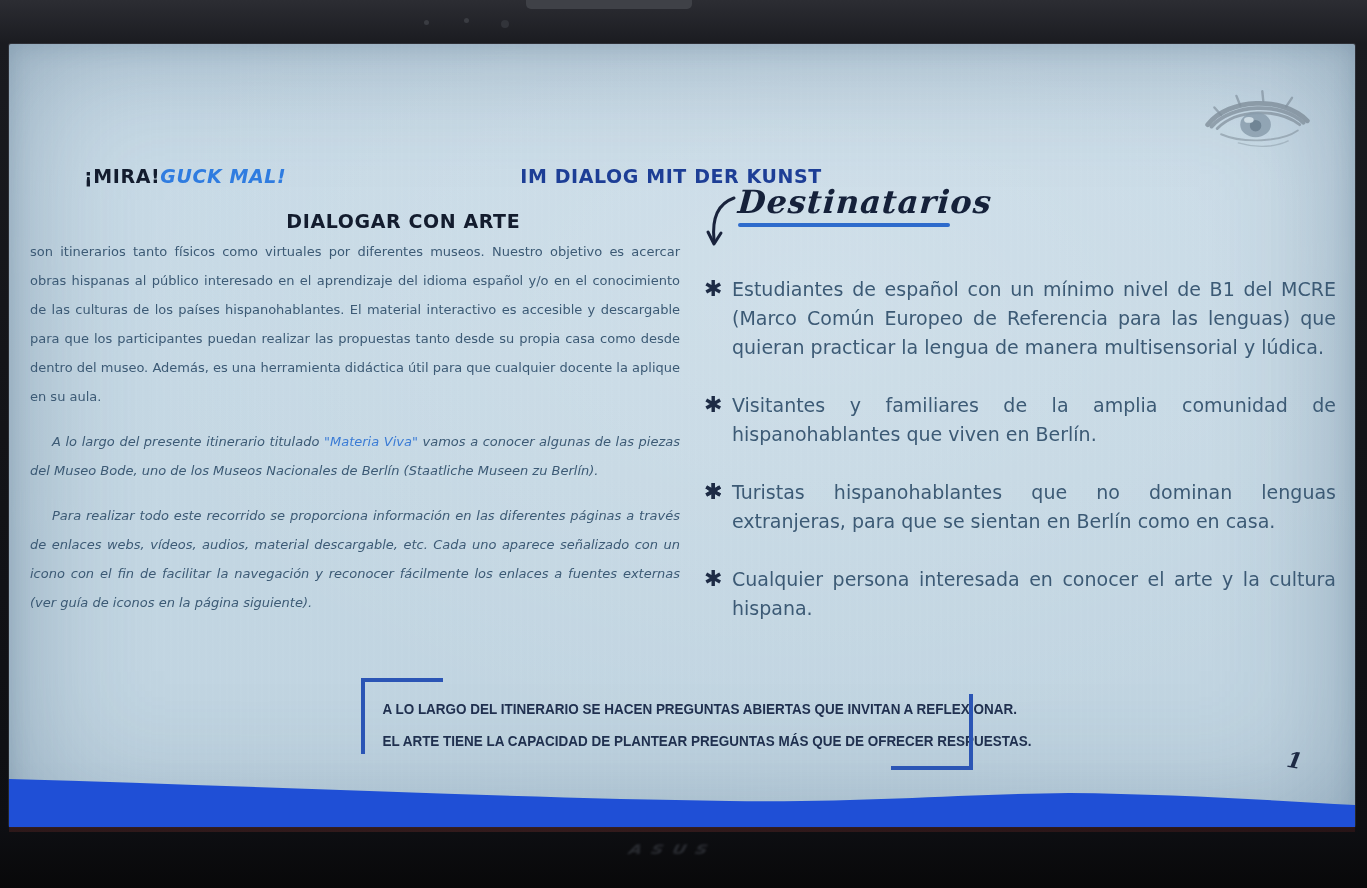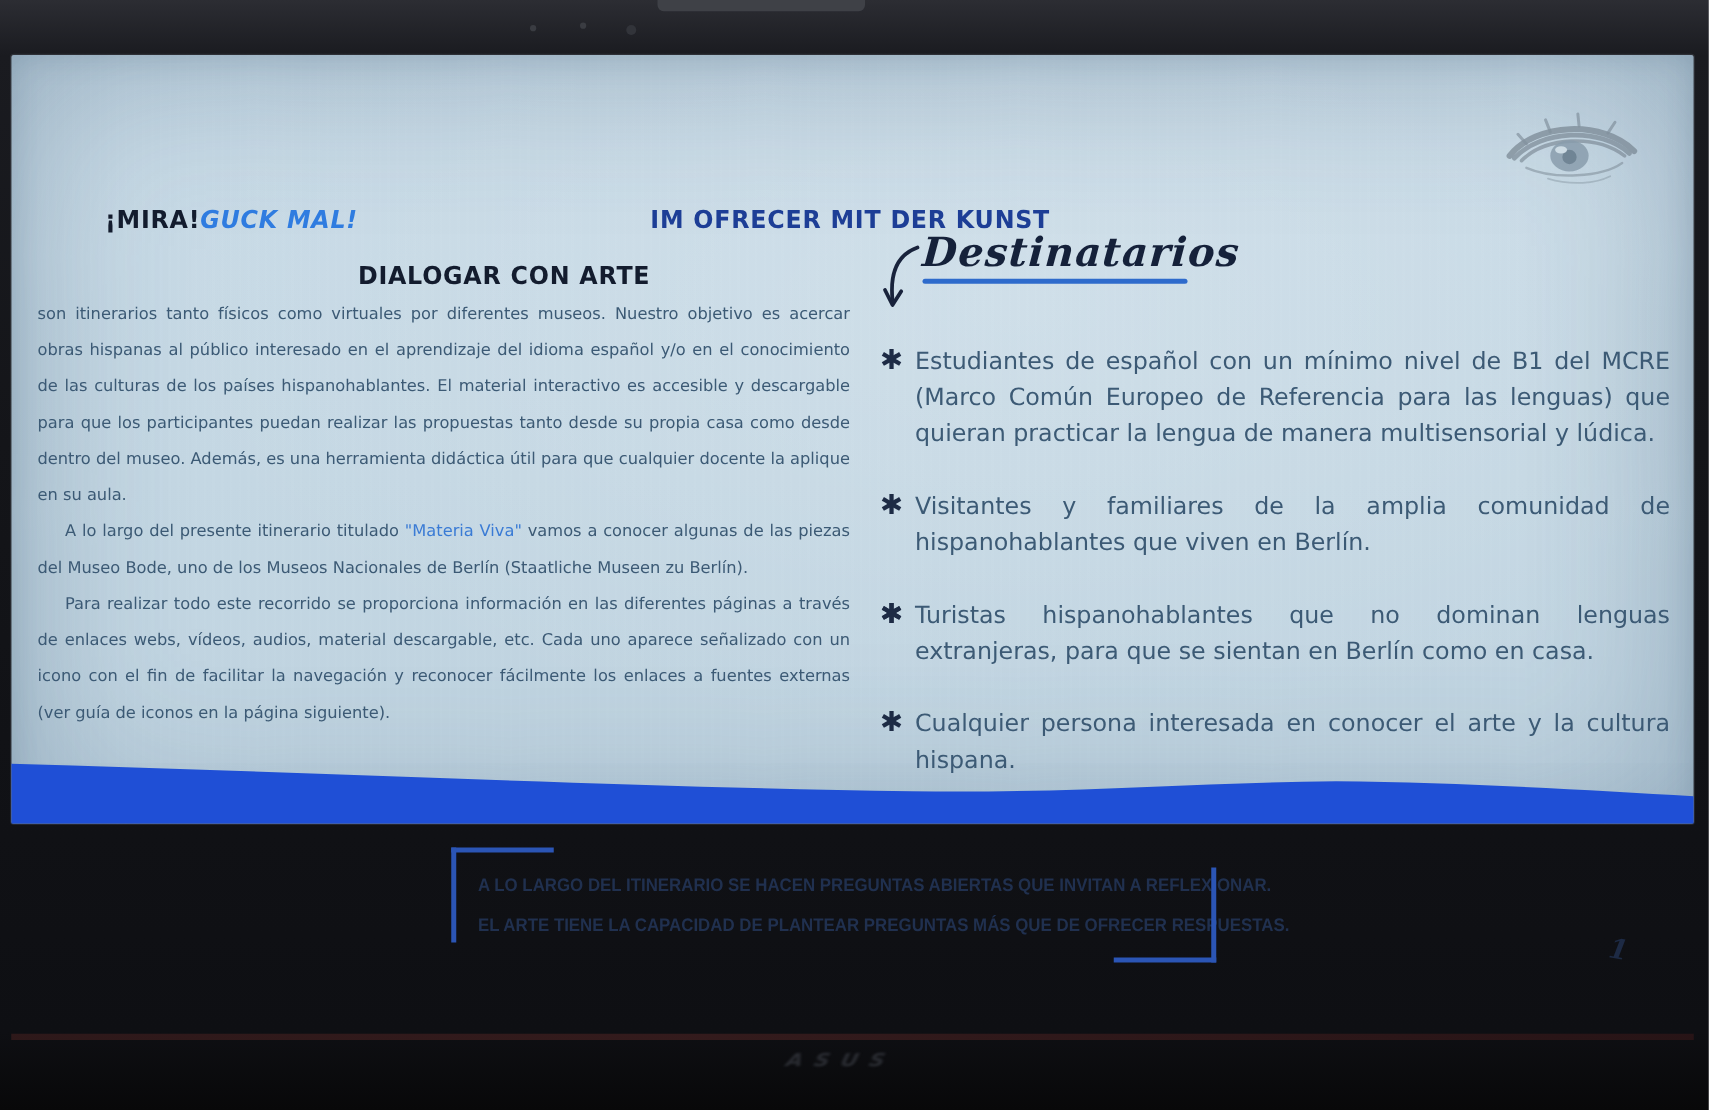--- a/index.html
+++ b/index.html
@@ -9,21 +9,21 @@
     background:linear-gradient(180deg,#2c2d33 0%,#1a1b20 5%,#141519 40%,#0e0f13 93%,#080809 100%);
     font-family:"DejaVu Sans",sans-serif;
   }
   .notch{ position:absolute; left:526px; top:0; width:166px; height:9px;
     background:#3f4147; border-radius:0 0 5px 5px; }
   .dot{ position:absolute; width:5px; height:5px; border-radius:50%; background:#3a3c42; }
   .dot.d1{ left:424px; top:20px; } .dot.d2{ left:464px; top:18px; }
   .dot.d3{ left:501px; top:20px; width:8px; height:8px; background:#32343a; }
 
   .screen{
-    position:absolute; left:9px; top:44px; width:1346px; height:615px;
+    position:absolute; left:9px; top:44px; width:1346px; height:783px;
     background:
       radial-gradient(ellipse at 60% 32%, rgba(255,255,255,0.16), rgba(255,255,255,0) 62%),
       repeating-linear-gradient(90deg, rgba(255,255,255,0.025) 0 2px, rgba(0,0,0,0) 2px 7px),
       linear-gradient(180deg,#c9dbe7 0%,#c4d7e3 55%,#bfd3e0 100%);
     box-shadow: inset 0 0 130px rgba(45,75,105,0.38), inset 0 0 24px rgba(55,85,115,0.22),
       0 0 0 1px rgba(190,200,210,0.12);
     border-radius:2px;
   }
   .hinge{ position:absolute; left:9px; top:827px; width:1346px; height:5px;
     background:linear-gradient(90deg,#331a1b,#3a1d1e 40%,#2c1517); opacity:.85; }
@@ -34,21 +34,21 @@
     transform:skewX(-14deg) scaleY(.85);
   }
 
   .eye{ position:absolute; left:1191px; top:42px; width:115px; height:62px; opacity:.8; }
 
   .left-col{ position:absolute; left:21px; top:122px; width:650px; }
   .title{ display:flex; justify-content:space-between; padding-left:54px;
     font-size:19px; font-weight:700; letter-spacing:.6px; white-space:nowrap; }
   .title .seg{ transform:scaleY(1.04); }
   .body-p{ font-size:13px; line-height:29px; text-align:justify; margin-top:5px; }
-  .body-p.indent{ text-indent:22px; margin-top:0; }
+  .body-p.indent{ text-indent:22px; margin-top:16px;font-style:italic; }
   .link{ cursor:pointer; }
 
   .right-col{ position:absolute; left:695px; top:140px; width:632px; }
   .head-row{ display:flex; align-items:flex-start; }
   .arrow-wrap{ width:34px; height:56px; margin-top:10px; flex:none; }
   .script-head{
     font-family:"DejaVu Serif",serif; font-style:italic; font-weight:700;
     font-size:32px; color:#15213a; letter-spacing:1px; line-height:36px;
     transform:skewX(-4deg);
   }
@@ -102,21 +102,21 @@
       <ellipse cx="58" cy="40" rx="16" ry="13" fill="#7b8fa0" opacity="0.85"></ellipse>
       <circle cx="58" cy="41" r="6" fill="#5d7283"></circle>
       <ellipse cx="51" cy="35" rx="5" ry="3" fill="#d9e5ec" opacity="0.9"></ellipse>
     </svg>
 
     <div class="left-col" style="color: rgb(60, 90, 117);">
       <div class="title">
         <span class="seg" style="color: rgb(19, 28, 46);">¡MIRA!</span>
         <span class="seg" style="color: rgb(47, 124, 224); font-style: italic;">GUCK MAL!</span>
         <span class="seg" style="color: rgb(19, 28, 46); margin-top: 44px;">DIALOGAR CON ARTE</span>
-        <span class="seg" style="color: rgb(29, 62, 150);">IM OFRECER MIT DER KUNST</span>
+        <span class="seg" style="color: rgb(29, 62, 150);">IM DIALOG MIT DER KUNST</span>
       </div>
       <p class="body-p">son itinerarios tanto físicos como virtuales por diferentes museos. Nuestro objetivo es acercar obras hispanas al público interesado en el aprendizaje del idioma español y/o en el conocimiento de las culturas de los países hispanohablantes. El material interactivo es accesible y descargable para que los participantes puedan realizar las propuestas tanto desde su propia casa como desde dentro del museo. Además, es una herramienta didáctica útil para que cualquier docente la aplique en su aula.</p>
       <p class="body-p indent"><span>A lo largo del presente itinerario titulado </span><span class="link" style="color: rgb(58, 123, 213);">"Materia Viva"</span><span> vamos a conocer algunas de las piezas del Museo Bode, uno de los Museos Nacionales de Berlín (Staatliche Museen zu Berlín).</span></p>
       <p class="body-p indent">Para realizar todo este recorrido se proporciona información en las diferentes páginas a través de enlaces webs, vídeos, audios, material descargable, etc. Cada uno aparece señalizado con un icono con el fin de facilitar la navegación y reconocer fácilmente los enlaces a fuentes externas (ver guía de iconos en la página siguiente).</p>
     </div>
 
     <div class="right-col" style="color: rgb(60, 90, 117);">
       <div class="head-row">
         <svg class="arrow-wrap" viewBox="0 0 34 56">
           <path d="M30,4 C13,10 8,26 10,46" fill="none" stroke="#19233c" stroke-width="3" stroke-linecap="round"></path>

